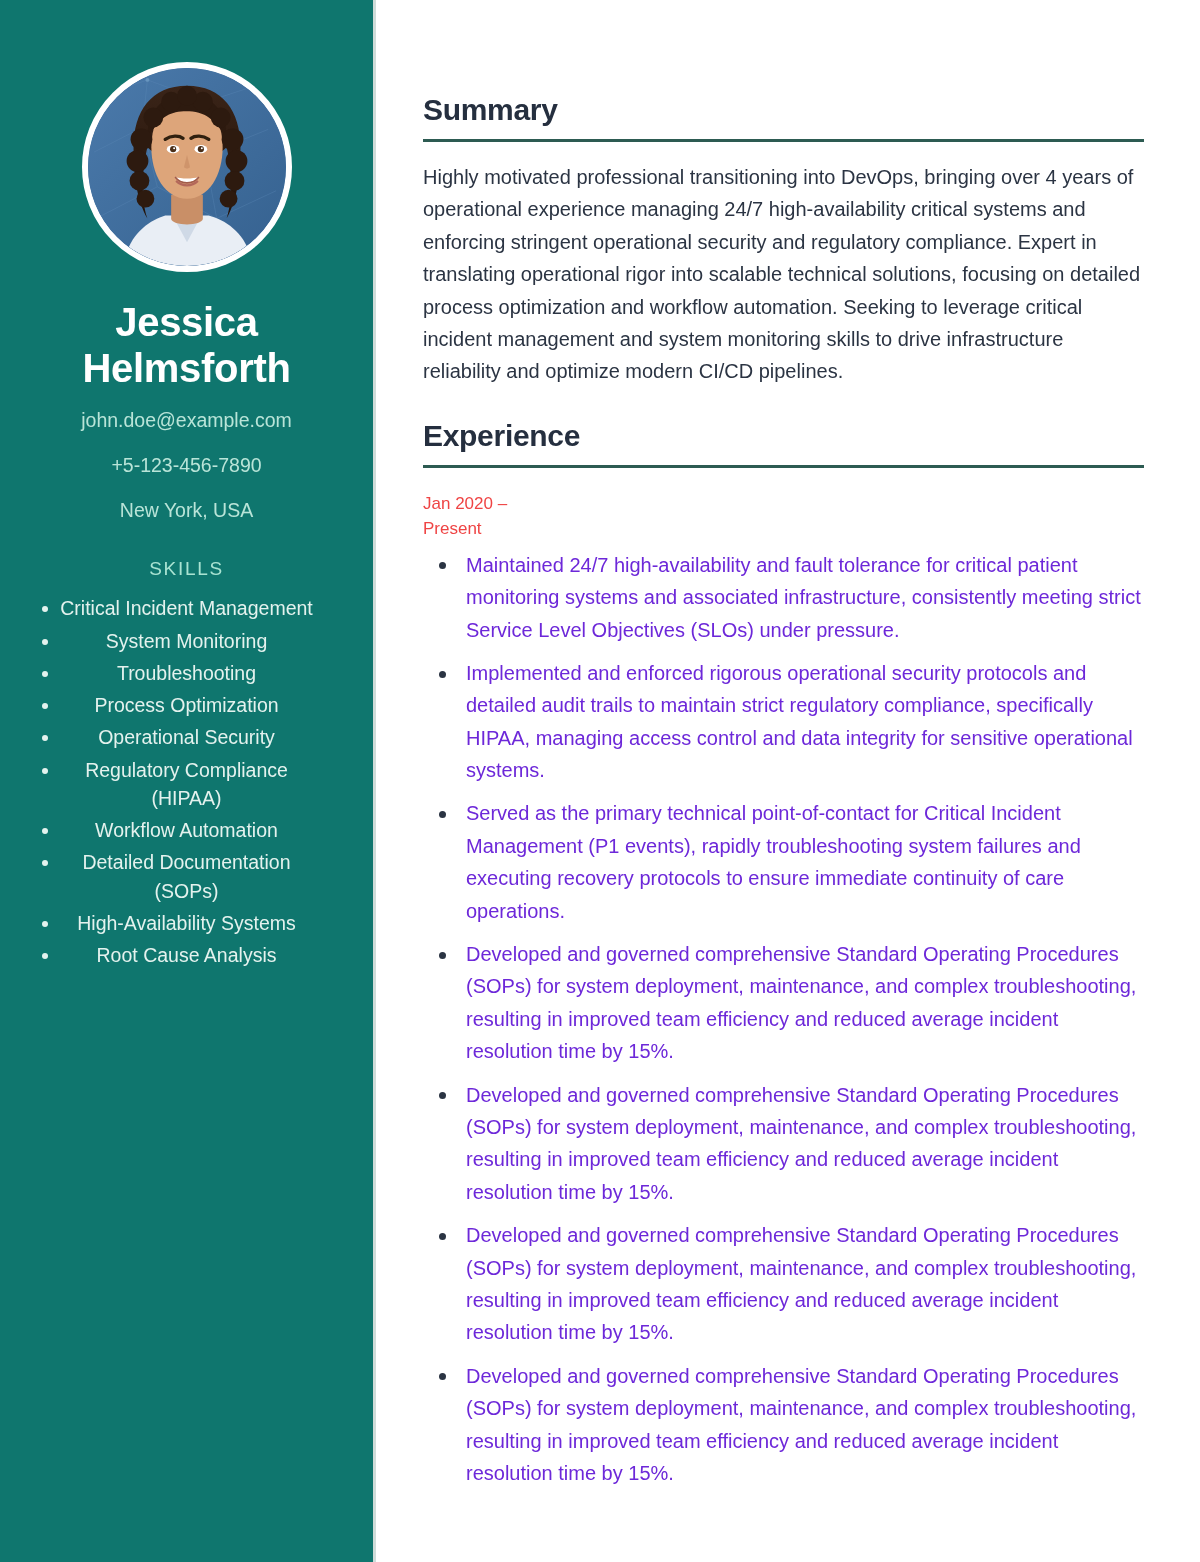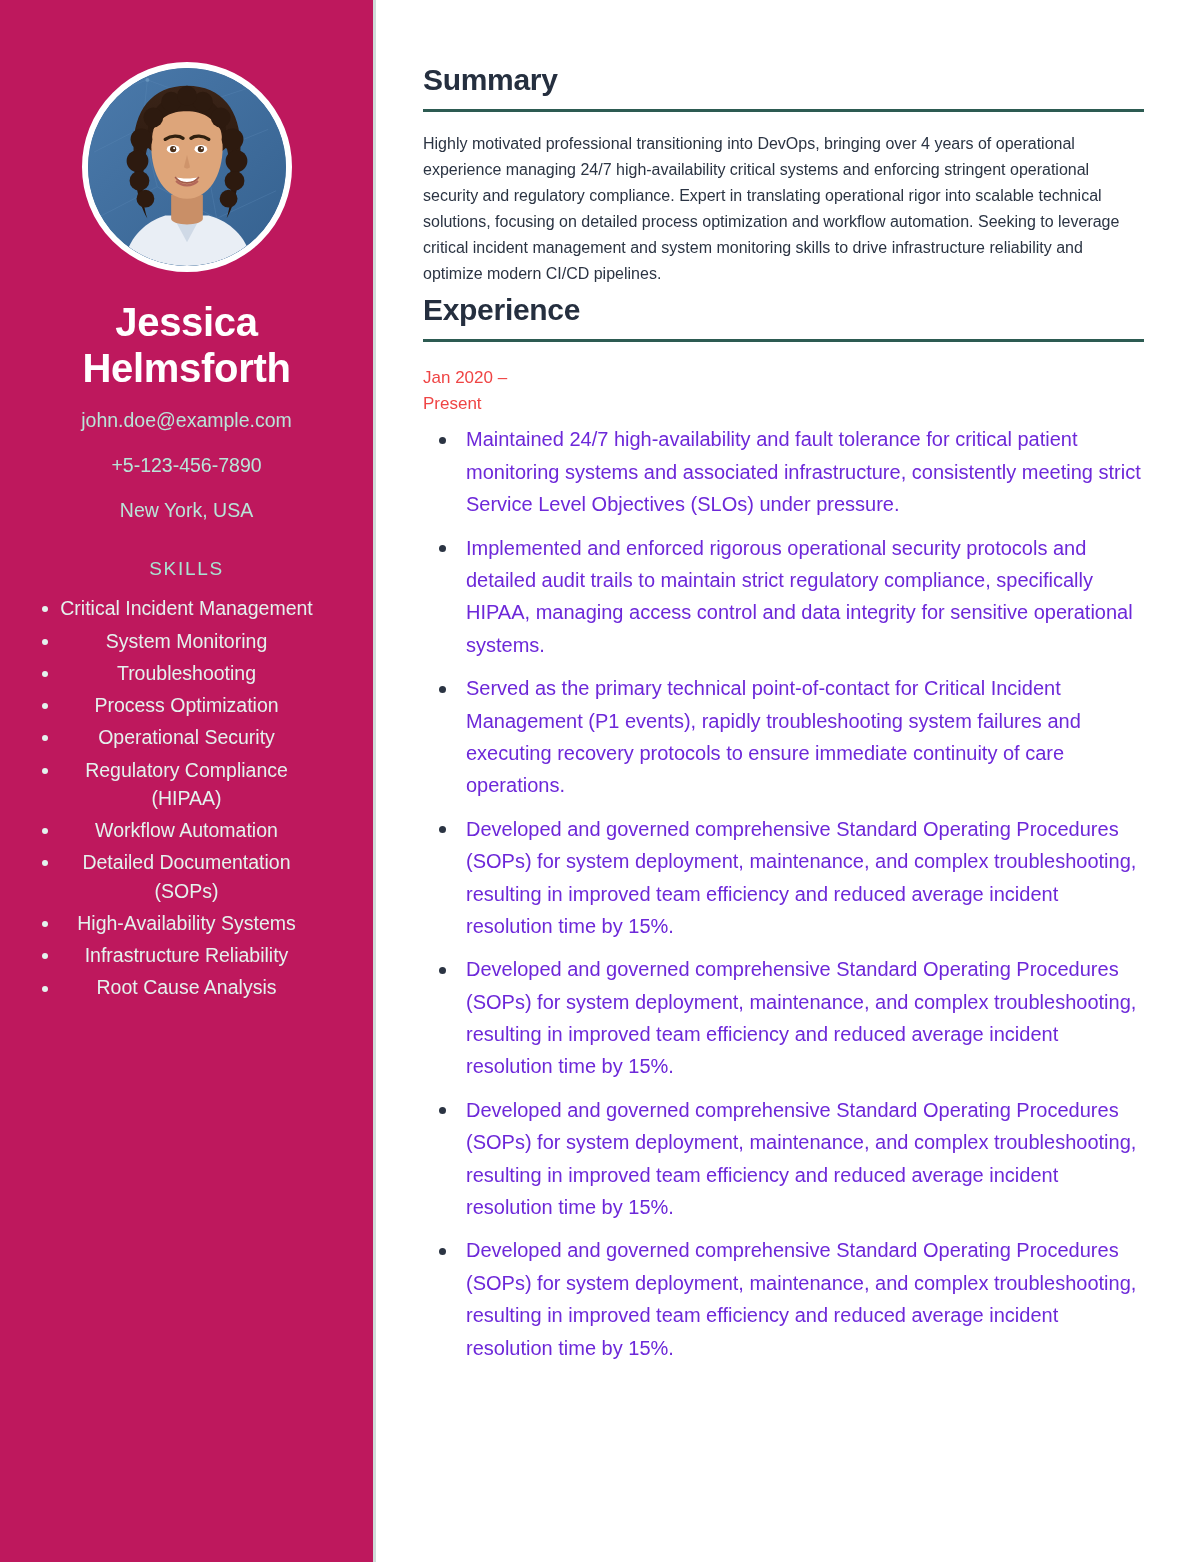--- a/index.html
+++ b/index.html
@@ -8,21 +8,21 @@
     font-family:"Liberation Sans", sans-serif;
     background:#ffffff;
     display:flex;
     overflow:hidden;
   }
 
   
   .sidebar {
     width:376px;
     flex:0 0 376px;
-    background:#be185d;
+    background:#0f766e;
     border-right:3px solid #cfdcd9;
     padding:62px 24px 40px 24px;
     display:flex;
     flex-direction:column;
     align-items:center;
   }
 
   .avatar-wrap {
     width:210px; height:210px;
     border-radius:50%;
@@ -86,37 +86,37 @@
     background:#e4f2ee;
   }
 
   
   .main {
     flex:1 1 auto;
     padding:62px 56px 0 47px;
     min-width:0;
   }
 
-  .section { margin-bottom:6px; }
+  .section { margin-bottom:6px;margin-top:30px; }
   .section-title {
     font-size:30px;
     font-weight:bold;
     color:#252f3f;
     letter-spacing:-0.3px;
     line-height:1.2;
   }
   .section-rule {
     height:3px;
     background:#2d5b52;
     margin-top:11px;
     margin-bottom:19px;
   }
 
   .summary-text {
-    font-size:16px;
+    font-size:20px;
     line-height:1.62;
     color:#2b3443;
   }
 
   .job-header {
     display:flex;
     align-items:flex-start;
     gap:16px;
     margin-bottom:7px;
   }
@@ -251,21 +251,20 @@
     <ul class="skills-list" id="skills-list">
         <li><span class="bullet-dot"></span><span>Critical Incident Management</span></li>
         <li><span class="bullet-dot"></span><span>System Monitoring</span></li>
         <li><span class="bullet-dot"></span><span>Troubleshooting</span></li>
         <li><span class="bullet-dot"></span><span>Process Optimization</span></li>
         <li><span class="bullet-dot"></span><span>Operational Security</span></li>
         <li><span class="bullet-dot"></span><span>Regulatory Compliance (HIPAA)</span></li>
         <li><span class="bullet-dot"></span><span>Workflow Automation</span></li>
         <li><span class="bullet-dot"></span><span>Detailed Documentation (SOPs)</span></li>
         <li><span class="bullet-dot"></span><span>High-Availability Systems</span></li>
-        <li><span class="bullet-dot"></span><span>Infrastructure Reliability</span></li>
         <li><span class="bullet-dot"></span><span>Root Cause Analysis</span></li>
       </ul>
   </section>
 
 </aside>
 
 <main class="main">
 
   <section class="section">
     <h2 class="section-title">Summary</h2>

